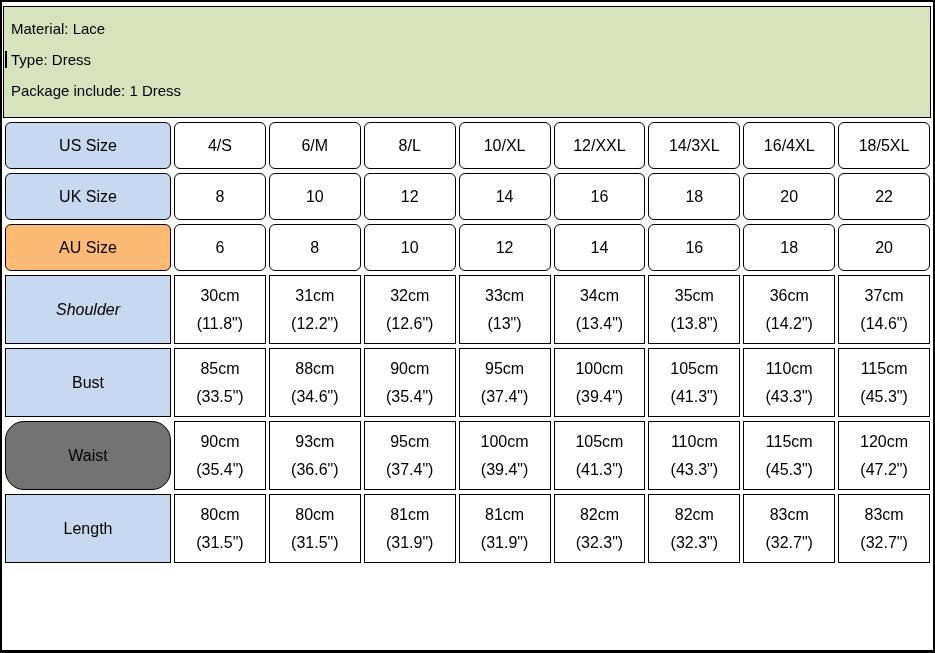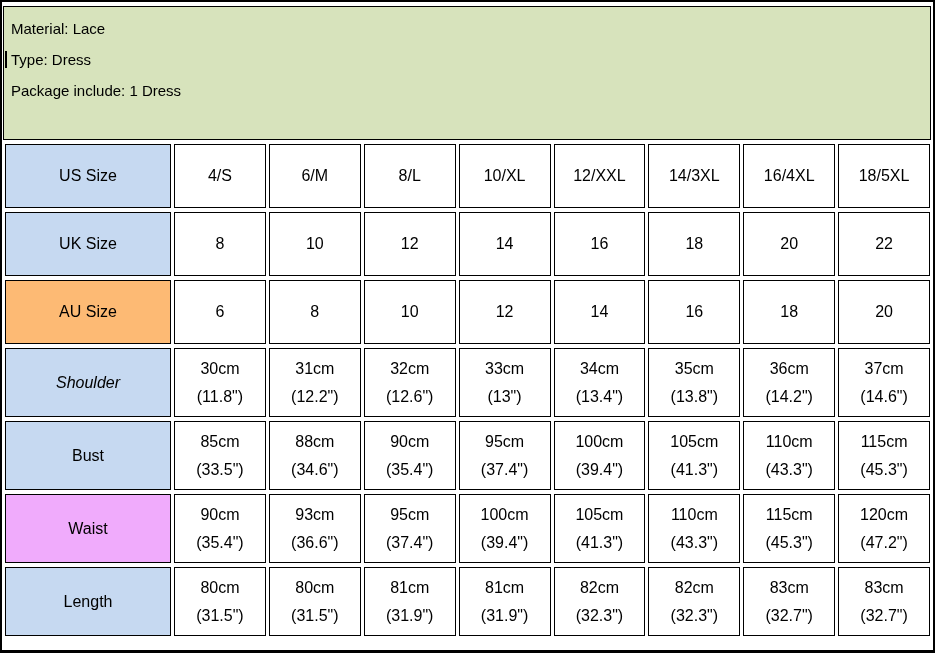--- a/index.html
+++ b/index.html
@@ -10,21 +10,21 @@
     height: 653px;
     box-sizing: border-box;
     border: 2px solid #000;
     border-bottom-width: 3px;
     background: #fff;
     overflow: hidden;
   }
 
   .header-box {
     margin: 4px 2px 0 1px;
-    height: 134px;
+    height: 112px;
     box-sizing: border-box;
     border: 1px solid #000;
     padding: 6px 7px;
     overflow: hidden;
   }
   .header-line {
     font-size: 15px;
     line-height: 31px;
     position: relative;
     white-space: nowrap;
@@ -50,21 +50,21 @@
     box-sizing: border-box;
     border: 1px solid #000;
     background: #fff;
     text-align: center;
     vertical-align: middle;
     font-size: 16px;
     font-weight: normal;
     padding: 0;
     overflow: hidden;
   }
-  tr.size-row th, tr.size-row td { height: 64px; }
+  tr.size-row th, tr.size-row td { height: 47px; border-radius: 6px; }
   tr.measure-row th, tr.measure-row td { height: 69px; }
   .cell-line { line-height: 28px; }
 </style>
 </head>
 <body>
 
 <div class="frame">
 
   <div class="header-box" style="background: rgb(215, 227, 188);">
     <div class="header-line">Material: Lace</div>
@@ -177,21 +177,21 @@
           <td>
             <div class="cell-line">110cm</div>
             <div class="cell-line">(43.3")</div>
           </td>
           <td>
             <div class="cell-line">115cm</div>
             <div class="cell-line">(45.3")</div>
           </td>
         </tr>
         <tr class="measure-row">
-          <th style="background: #f0abfc;">Waist</th>
+          <th style="background: #737373; border-radius: 19px;">Waist</th>
           <td>
             <div class="cell-line">90cm</div>
             <div class="cell-line">(35.4")</div>
           </td>
           <td>
             <div class="cell-line">93cm</div>
             <div class="cell-line">(36.6")</div>
           </td>
           <td>
             <div class="cell-line">95cm</div>

